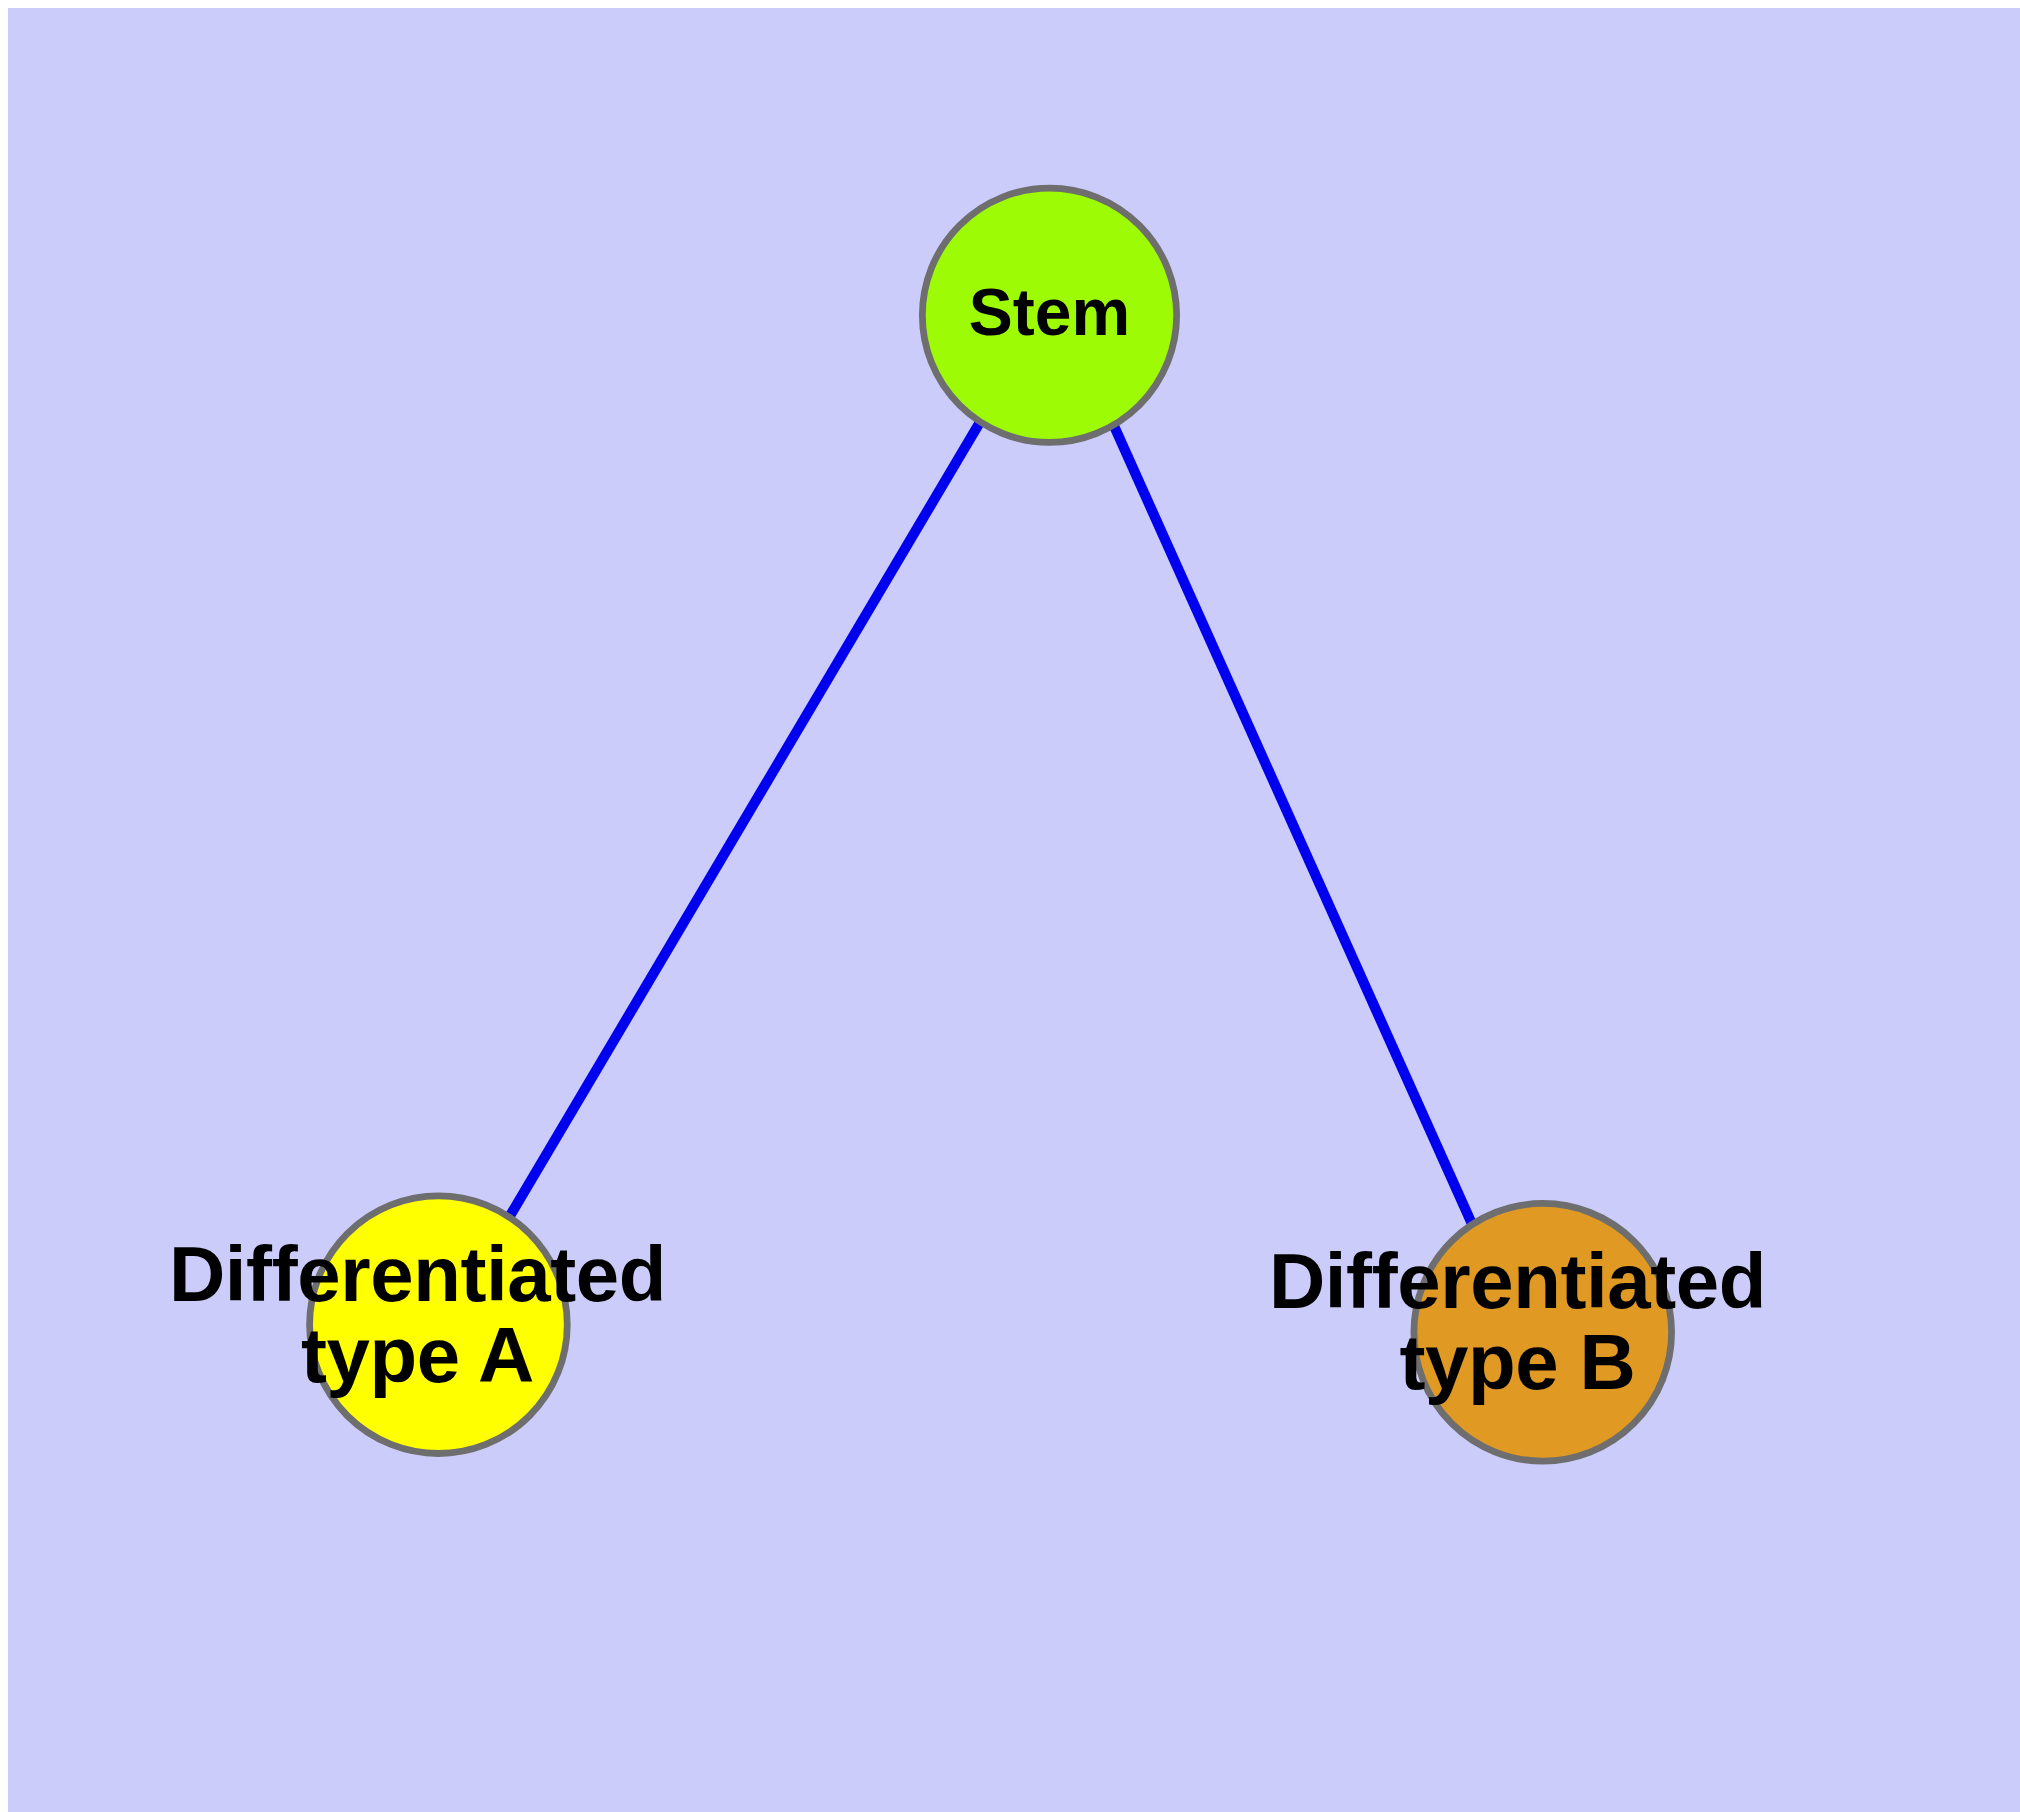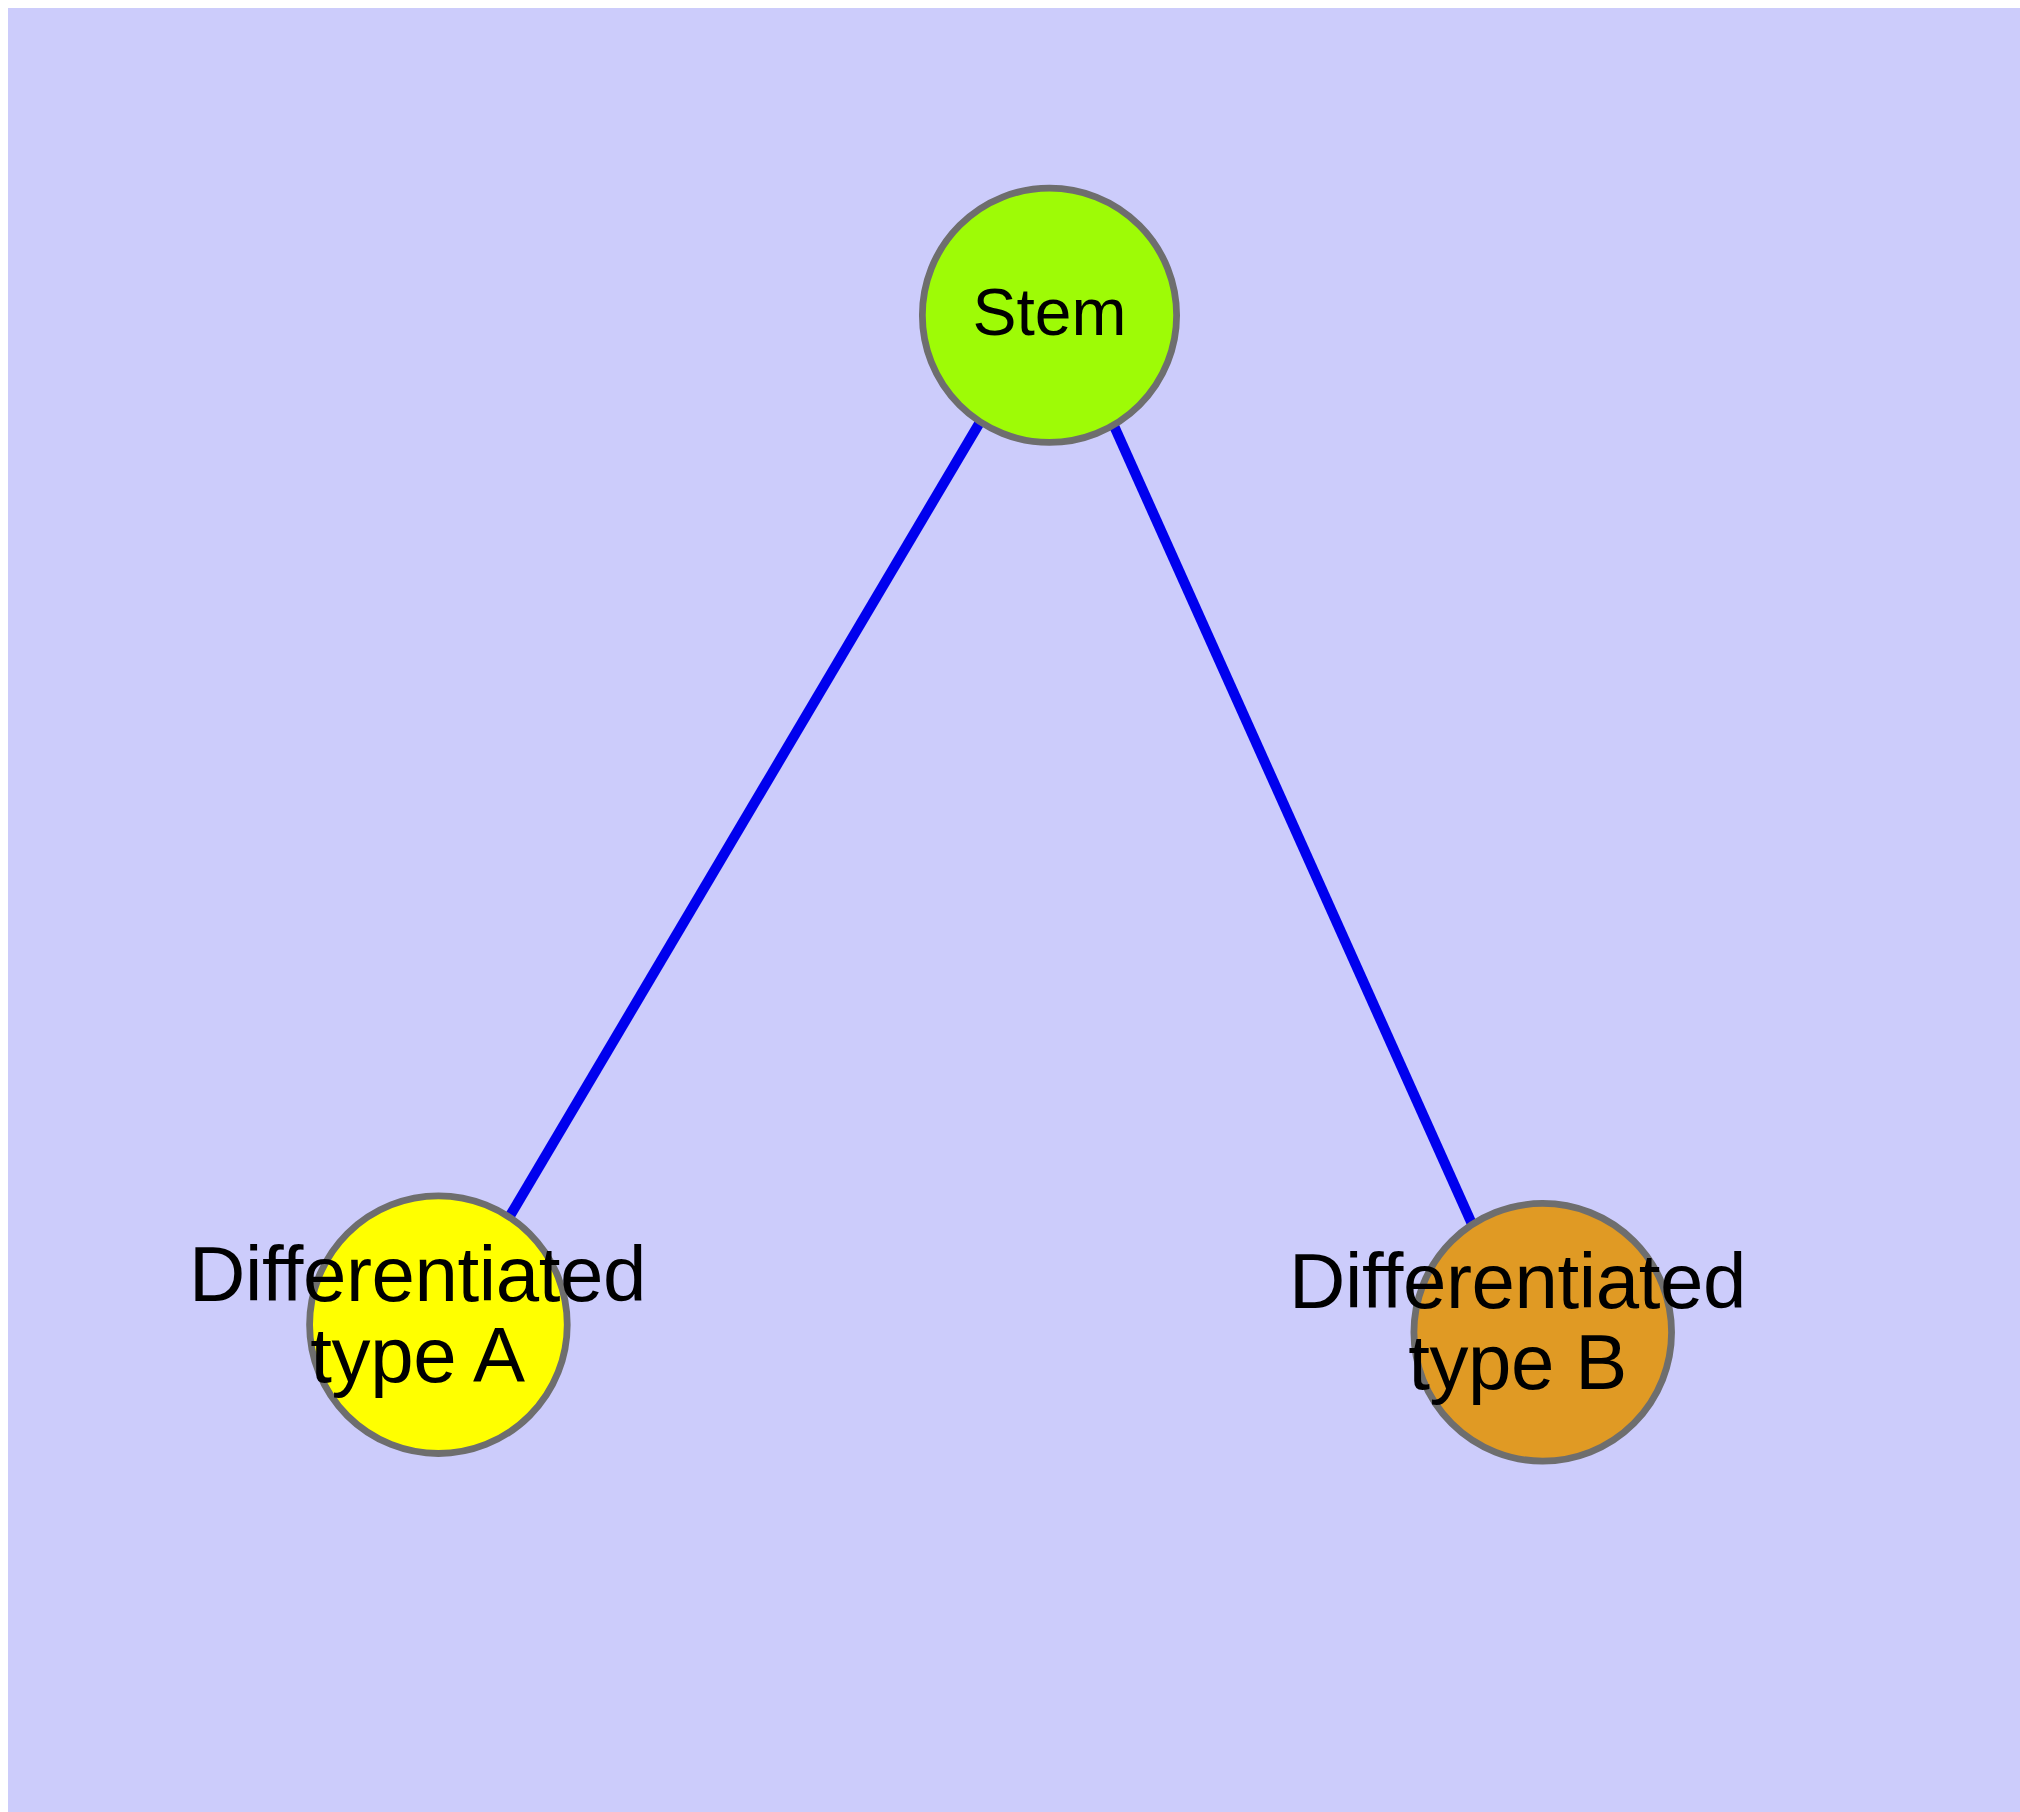--- a/index.html
+++ b/index.html
@@ -29,21 +29,21 @@
     left: 0;
     top: 0;
     width: 2021px;
     height: 1812px;
     display: block;
   }
   .node-label {
     position: absolute;
     text-align: center;
     color: #000000;
-    font-weight: normal;
+    font-weight: bold;
     line-height: 1.04;
     white-space: pre;
     pointer-events: none;
     -webkit-font-smoothing: antialiased;
   }
   #label-stem {
     font-size: 66px;
     left: 795px;
     top: 278px;
     width: 509px;

